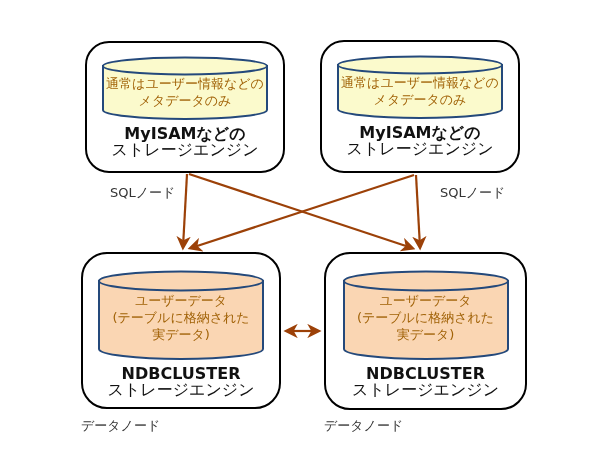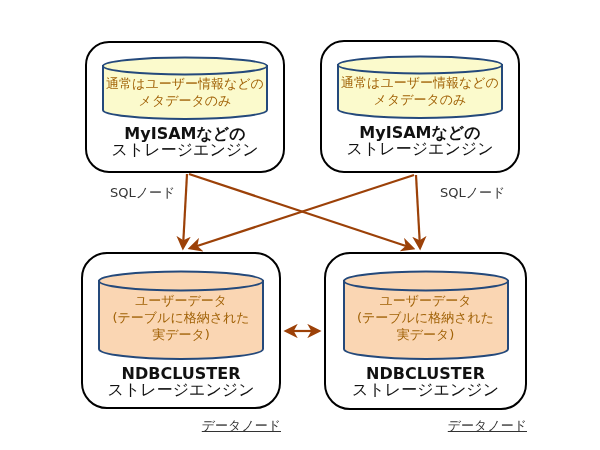--- a/index.html
+++ b/index.html
@@ -18,21 +18,21 @@
   .cyl-body-data { fill:var(--data-cylinder-fill,#FAD6B3);    stroke:var(--cylinder-border,#24497B); stroke-width:2; }
   .cyl-text {
     position:absolute; left:0; right:0; text-align:center;
     color:#a16207; font-size:13px; line-height:17px; white-space:nowrap;
   }
   .cyl-text.sql  { top:19px; }
   .cyl-text.data { top:22px;text-align:center; }
   .caption { text-align:center; font-size:16px; line-height:16px; color:#111111; margin-top:4px; }
   .cap1 { font-weight:600; }
   .node-label { position:absolute; font-size:13px; color:#333333; white-space:nowrap; }
-  .node-label.centered { text-align:right;text-decoration:underline; }
+  .node-label.centered { text-align:left; }
   .arrow-layer { position:absolute; left:0; top:0; pointer-events:none; }
   .arrow { stroke:var(--arrow-color,#9C4108); stroke-width:2.2; fill:none; }
   .arrowhead { fill:var(--arrow-color,#9C4108); }
 </style>
 </head>
 <body>
 
 <div class="canvas">
 
   <div class="node-box" style="left:85px; top:41px; width:200px; height:132px; padding-top:13px;">

